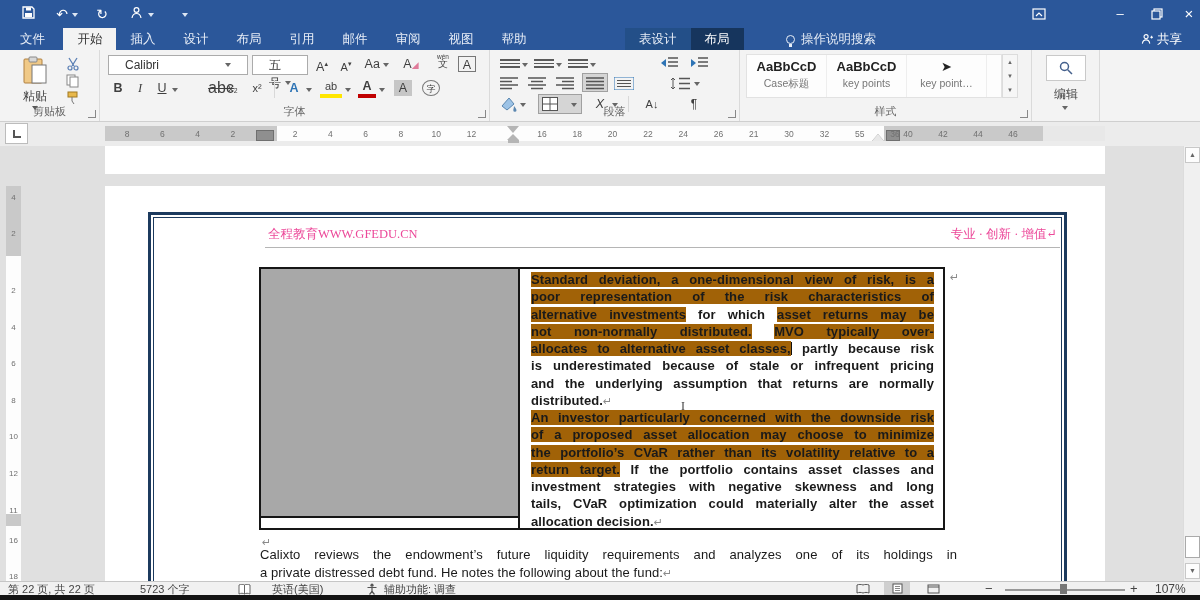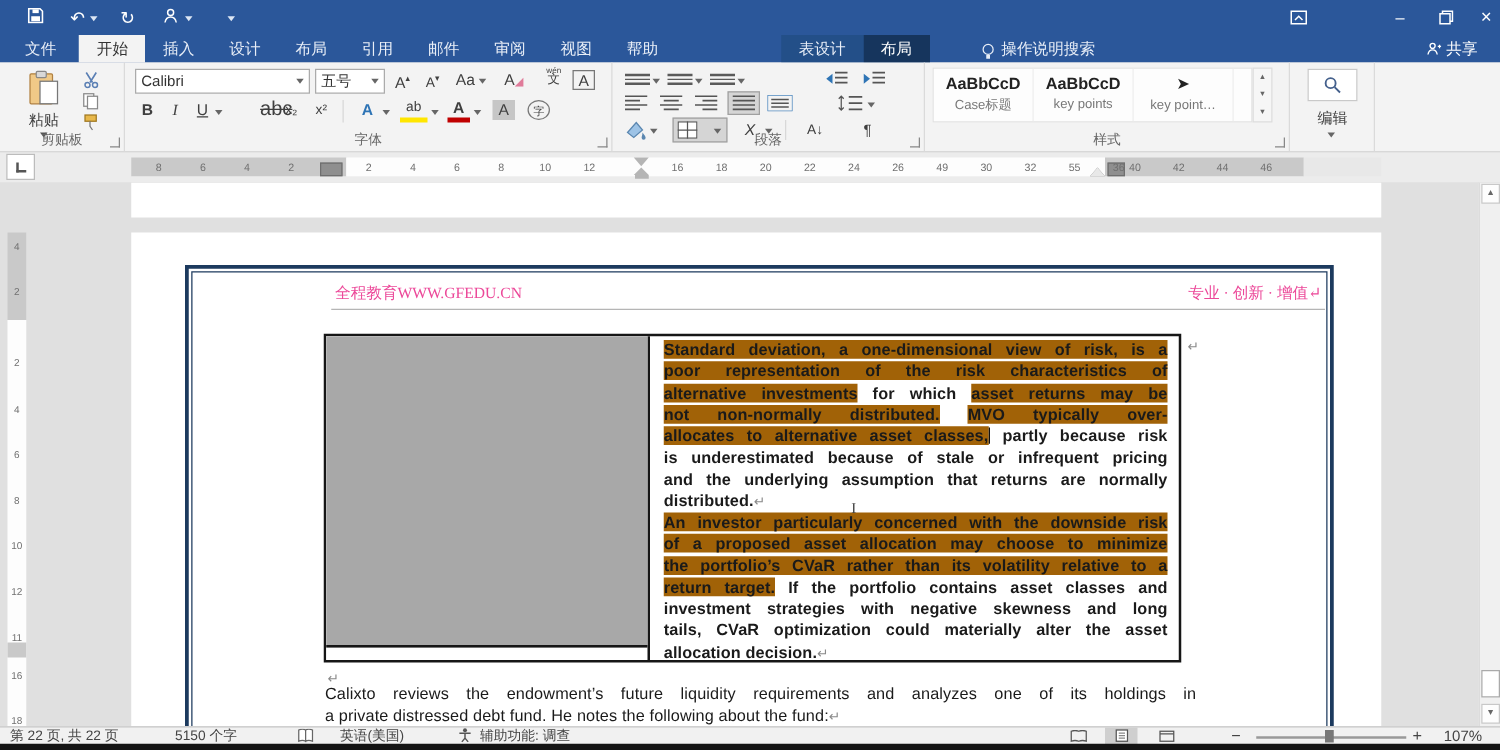--- a/index.html
+++ b/index.html
@@ -24,21 +24,21 @@
   .bulb{display:inline-block;width:9px;height:9px;border:1.5px solid #e8eef7;border-radius:50%;margin-right:6px;position:relative;top:1px}
   .bulb:after{content:"";position:absolute;left:2px;top:8px;width:3px;height:3px;background:#e8eef7}
   #share{position:absolute;right:18px;top:0;color:#fff;font-size:12.5px;line-height:22px}
 
   
   #ribbon{position:absolute;left:0;top:50px;width:1200px;height:72px;background:#f3f3f3;border-bottom:1px solid #cfcfcf}
   .grp{position:absolute;top:0;height:71px;border-right:1px solid #dadada}
   .grp-label{position:absolute;left:0;right:0;bottom:2px;text-align:center;font-size:11px;color:#666}
   .launcher{position:absolute;right:3px;bottom:3px;width:8px;height:8px;border-right:1.5px solid #888;border-bottom:1.5px solid #888}
   .rtxt{position:absolute;font-size:12.5px;color:#3f3f3f;line-height:16px;text-align:center}
-  .combo{position:absolute;height:20px;background:#fff;border:1px solid #ababab;font-size:12px;color:#333;line-height:18px;padding:0 4px;text-align:left}
+  .combo{position:absolute;height:20px;background:#fff;border:1px solid #ababab;font-size:12px;color:#333;line-height:18px;padding:0 16px;text-align:left}
   .combo .dd{border-top-color:#666;float:right;margin-top:7px}
   .sel-box{background:#d5d5d5;border:1px solid #a0a0a0}
   .mini-lines i{display:block;height:1.5px;background:#5a5a5a;margin:2px 0}
   .ico-svg{position:absolute}
   .yellowbar{display:block;height:4px;background:#ffe600;margin-top:0px}
   .redbar{display:block;height:4px;background:#c00000;margin-top:0px}
 
   
   #ruler-row{position:absolute;left:0;top:122px;width:1200px;height:24px;background:#ececec}
   .rseg{position:absolute;top:4px;height:15px}
@@ -325,21 +325,21 @@
       <span class="htick" style="left: 356.6px;">6</span>
       <span class="htick" style="left: 391.9px;">8</span>
       <span class="htick" style="left: 427.2px;">10</span>
       <span class="htick" style="left: 462.5px;">12</span>
       <span class="htick" style="left: 533px;">16</span>
       <span class="htick" style="left: 568.3px;">18</span>
       <span class="htick" style="left: 603.6px;">20</span>
       <span class="htick" style="left: 638.9px;">22</span>
       <span class="htick" style="left: 674.2px;">24</span>
       <span class="htick" style="left: 709.5px;">26</span>
-      <span class="htick" style="left: 744.8px;">49</span>
+      <span class="htick" style="left: 744.8px;">21</span>
       <span class="htick" style="left: 780.1px;">30</span>
       <span class="htick" style="left: 815.4px;">32</span>
       <span class="htick" style="left: 850.7px;">55</span>
       <span class="htick" style="left: 886px;">36</span>
       <span class="htick" style="left: 899px;">40</span>
       <span class="htick" style="left: 934px;">42</span>
       <span class="htick" style="left: 969px;">44</span>
       <span class="htick" style="left: 1004px;">46</span>
     </div>
 
@@ -404,21 +404,21 @@
 
     <div id="vscroll">
       <span class="sbtn" style="top:1px">▲</span>
       <span id="sthumb"></span>
       <span class="sbtn" style="top:417px">▼</span>
     </div>
   </div>
 
   <div id="statusbar">
     <span class="sitem" style="left:8px">第 22 页, 共 22 页</span>
-    <span class="sitem" style="left:140px">5150 个字</span>
+    <span class="sitem" style="left:140px">5723 个字</span>
     <span class="sitem" style="left:238px">
       <svg width="13" height="11" viewBox="0 0 13 11" style="vertical-align:-2px">
           <path d="M1 1c2-1 4-1 5.5 0V10C5 9 3 9 1 10zM12 1c-2-1-4-1-5.5 0V10C8 9 10 9 12 10z" fill="#fff" stroke="#666"></path>
         </svg>
     </span>
     <span class="sitem" style="left:272px">英语(美国)</span>
     <span class="sitem" style="left:366px">
       <svg width="12" height="12" viewBox="0 0 12 12" style="vertical-align:-2px">
           <circle cx="6" cy="2.2" r="1.6" fill="#555"></circle>
           <path d="M1.5 4.5h9M6 4.5v4M6 8.5L3.5 11.5M6 8.5l2.5 3" stroke="#555" stroke-width="1.2" fill="none"></path>

